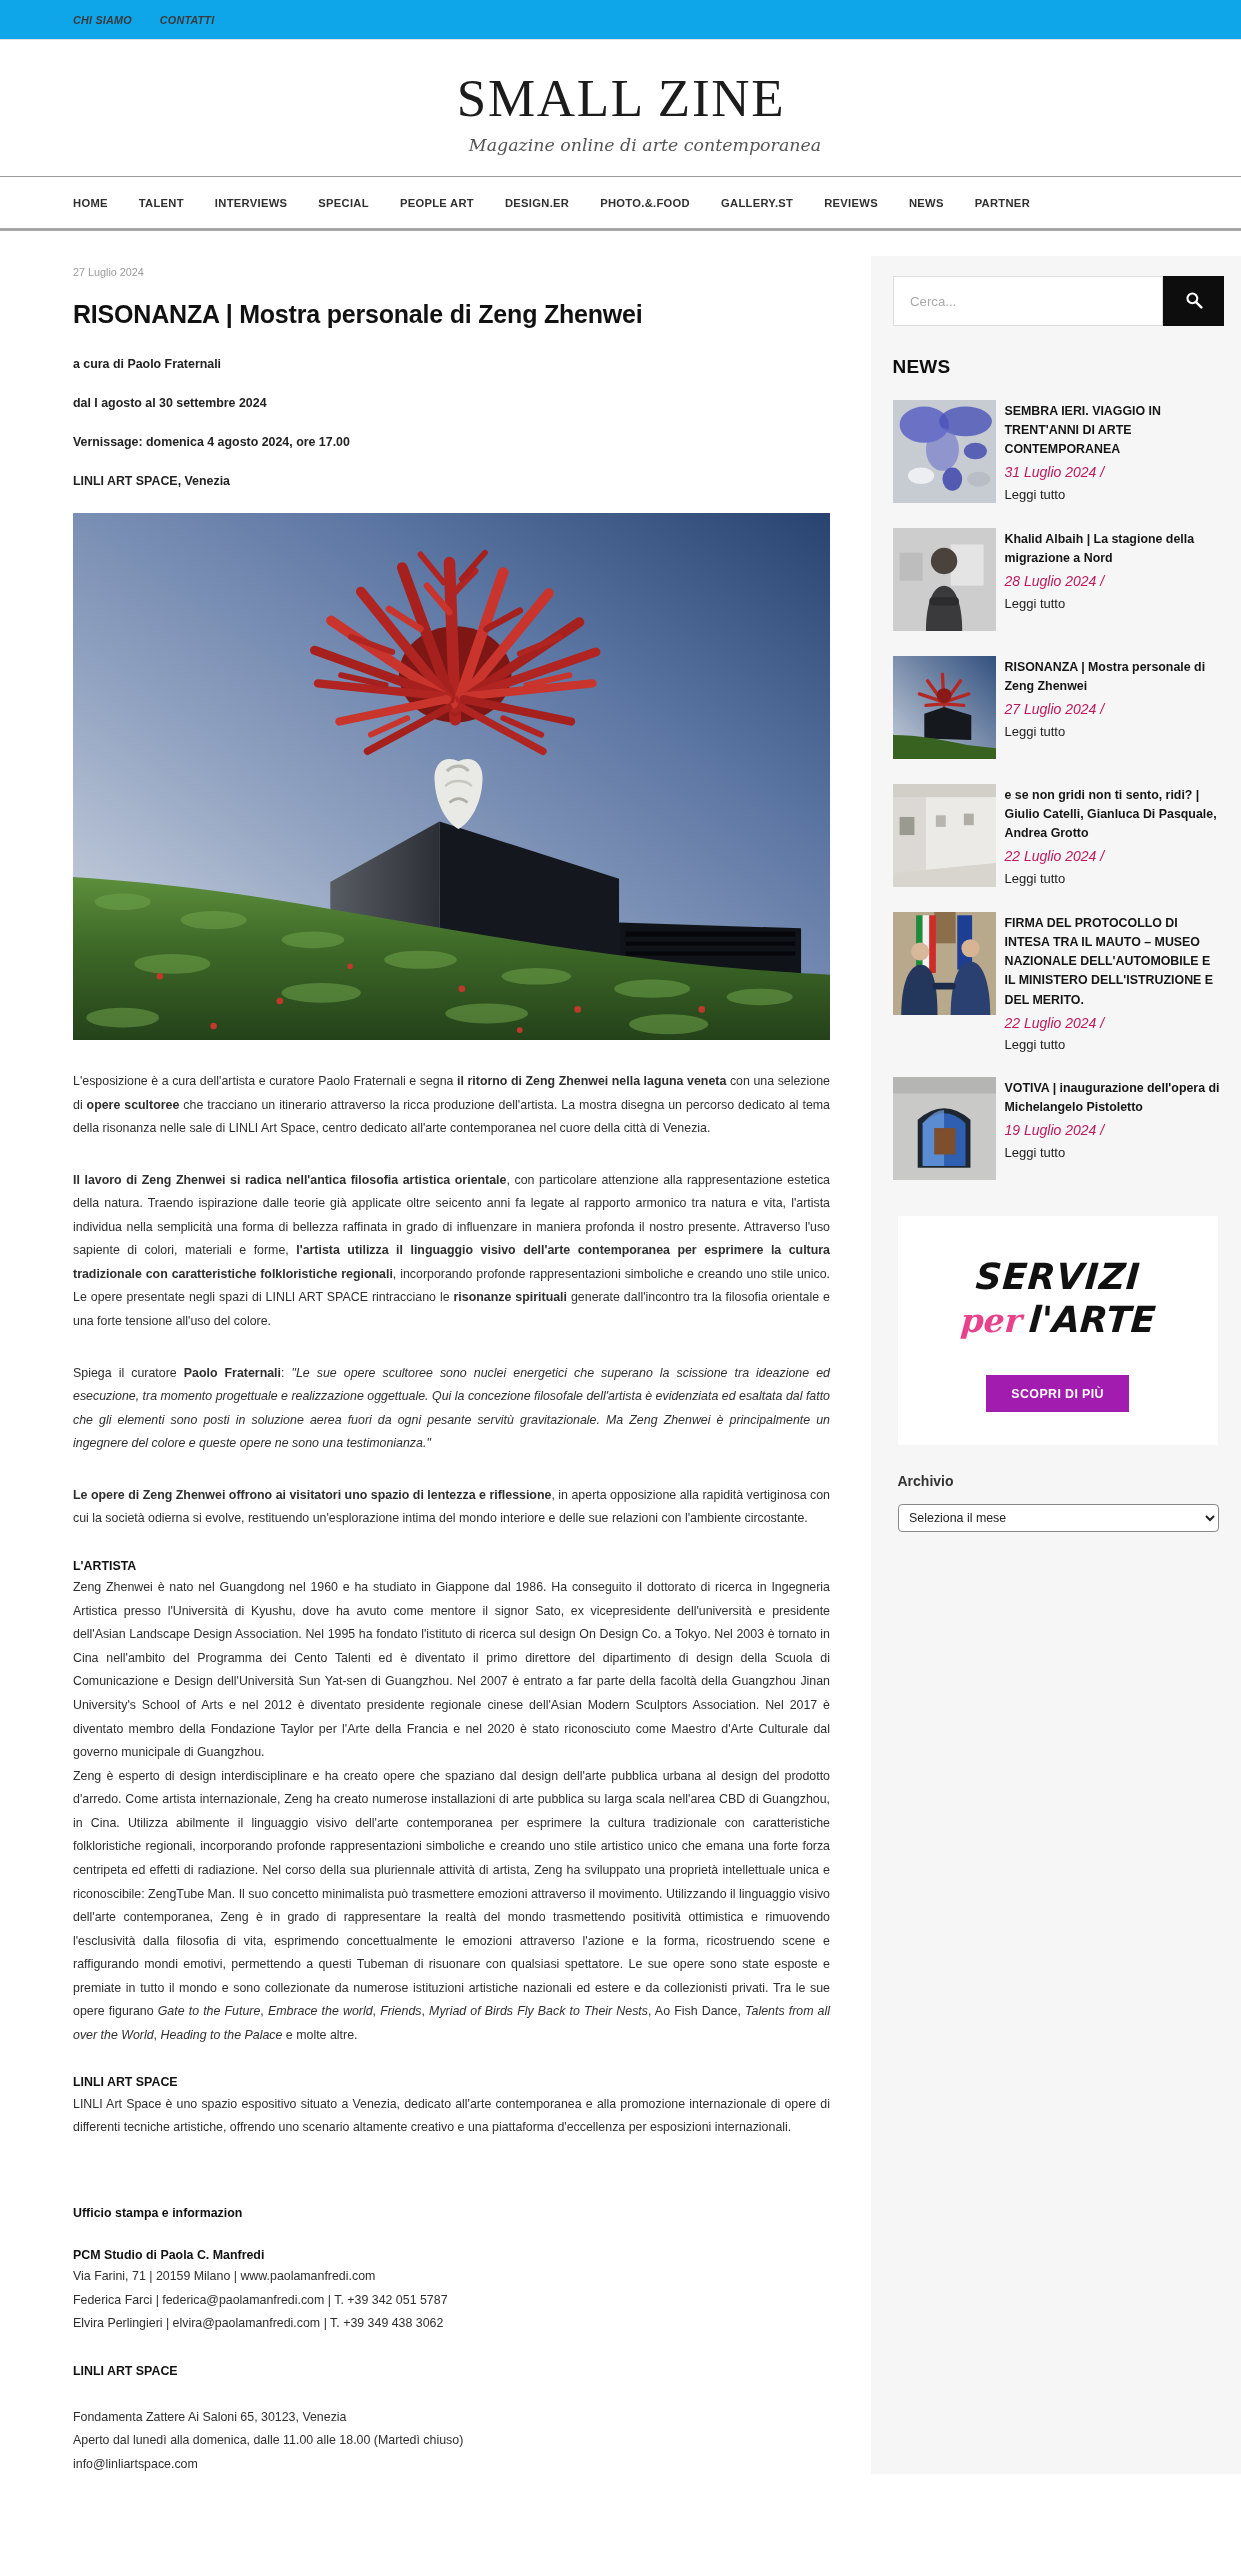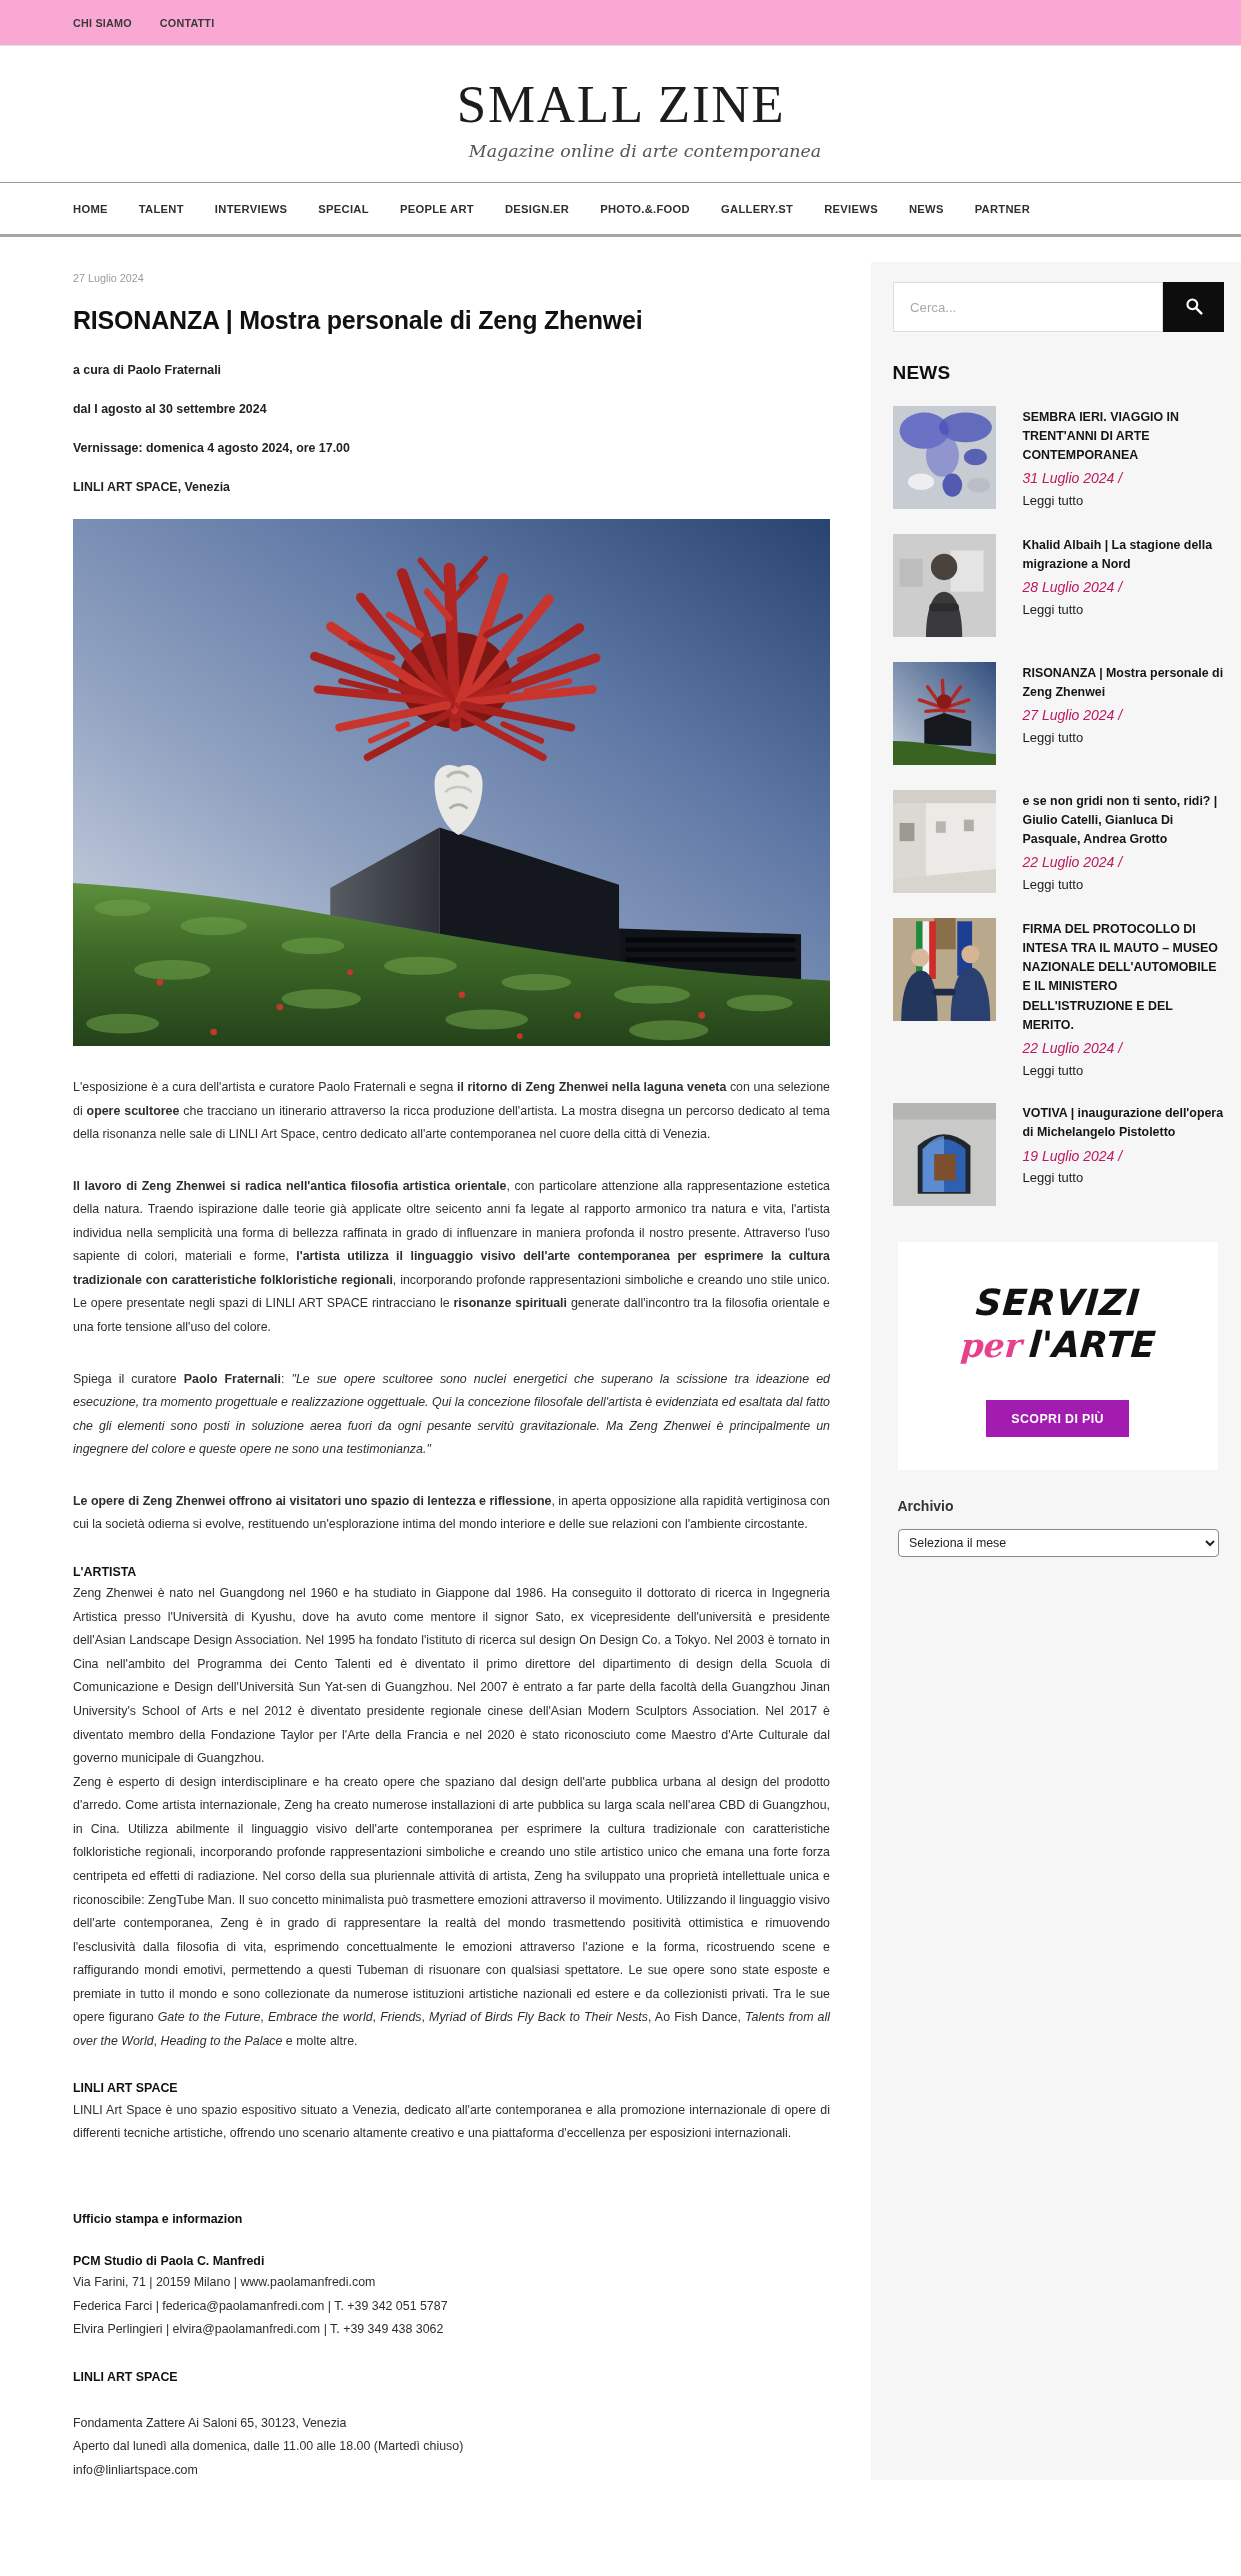--- a/index.html
+++ b/index.html
@@ -5,21 +5,21 @@
   * { margin:0; padding:0; box-sizing:border-box; }
   html,body { background:#ffffff; }
   body {
     width:1242px; min-height:2576px; margin:0 auto;
     font-family:"Liberation Sans","DejaVu Sans",sans-serif;
     color:#333; position:relative;
   }
   a { text-decoration:none; color:inherit; cursor:pointer; }
 
   
-  .topbar { background:#f9a8d4; border-bottom:0.8px solid #e2e2e2; height:46px; }
+  .topbar { background:#0ea5e9; border-bottom:0.8px solid #e2e2e2; height:40px;font-style:italic; }
   .topbar-inner { max-width:1192px; margin:0 auto; padding:0 48px; display:flex; align-items:center; height:100%; gap:28px; }
   .topbar a { font-size:10.8px; font-weight:700; color:#3a3a3a; letter-spacing:0.2px; }
 
   
   .header { background:#fff; text-align:center; padding:31px 0 21.5px; }
   .logo { font-family:"Liberation Serif","DejaVu Serif",serif; font-size:53px; font-weight:400; color:#1c1c1c; letter-spacing:1.7px; line-height:1.05; }
   .tagline { font-family:"DejaVu Serif",serif; font-style:italic; font-size:17.4px; color:#555; margin-top:8.3px;padding-left:48px; }
 
   
   .mainnav { background:#fff; border-top:1.7px solid #9a9a9a; border-bottom:3.3px solid #a5a5a5; }
@@ -44,21 +44,21 @@
 
   
   .searchbox { display:flex; margin-bottom:30px; }
   .searchbox input {
     flex:1; height:50px; border:0.8px solid #ddd; background:#fff; padding:0 16.6px;
     font-size:13.2px; color:#444; font-family:inherit; outline:none;
   }
   .searchbox input::placeholder { color:#a9a9a9; }
   .search-btn { width:61px; height:50px; background:#0d0d0d; border:0; display:flex; align-items:center; justify-content:center; cursor:pointer; }
   .news-head { font-size:19px; font-weight:700; color:#0f0f0f; letter-spacing:0.2px; margin-bottom:21.5px; }
-  .news-item { display:flex; gap:27px; margin-bottom:25px; }
+  .news-item { display:flex; gap:9px; margin-bottom:25px; }
   .news-thumb { width:103px; height:103px; flex:0 0 103px; overflow:hidden; display:block; }
   .news-thumb svg { display:block; }
   .news-body { flex:1; padding-top:1.7px; }
   .news-title { display:block; font-size:12.4px; font-weight:700; color:#151515; line-height:1.55; margin-bottom:5px; }
   .news-date { font-size:14px; font-style:italic; color:#be185d; margin-bottom:6.6px; }
   .news-more { display:inline-block; font-size:13px; color:#1c1c1c; }
 
   .promo-card { background:#fff; margin:36px 6.6px 25px 5px; padding:40px 25px 33px; text-align:center; }
   .promo-l1 { font-family:"DejaVu Sans",sans-serif; font-weight:800; font-style:italic; font-size:36px; color:#111; letter-spacing:0.8px; transform:skewX(-4deg); }
   .promo-l2 { font-family:"DejaVu Sans",sans-serif; font-weight:800; font-style:italic; font-size:36px; color:#111; margin-top:1.7px; transform:skewX(-4deg); }

